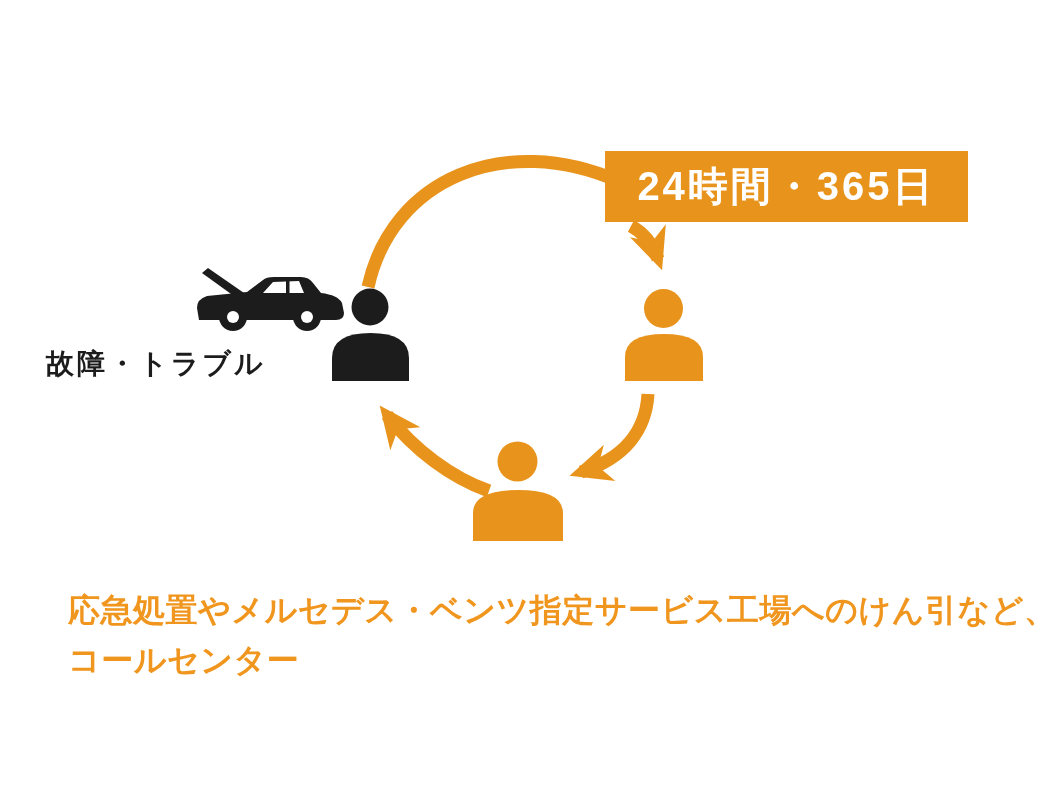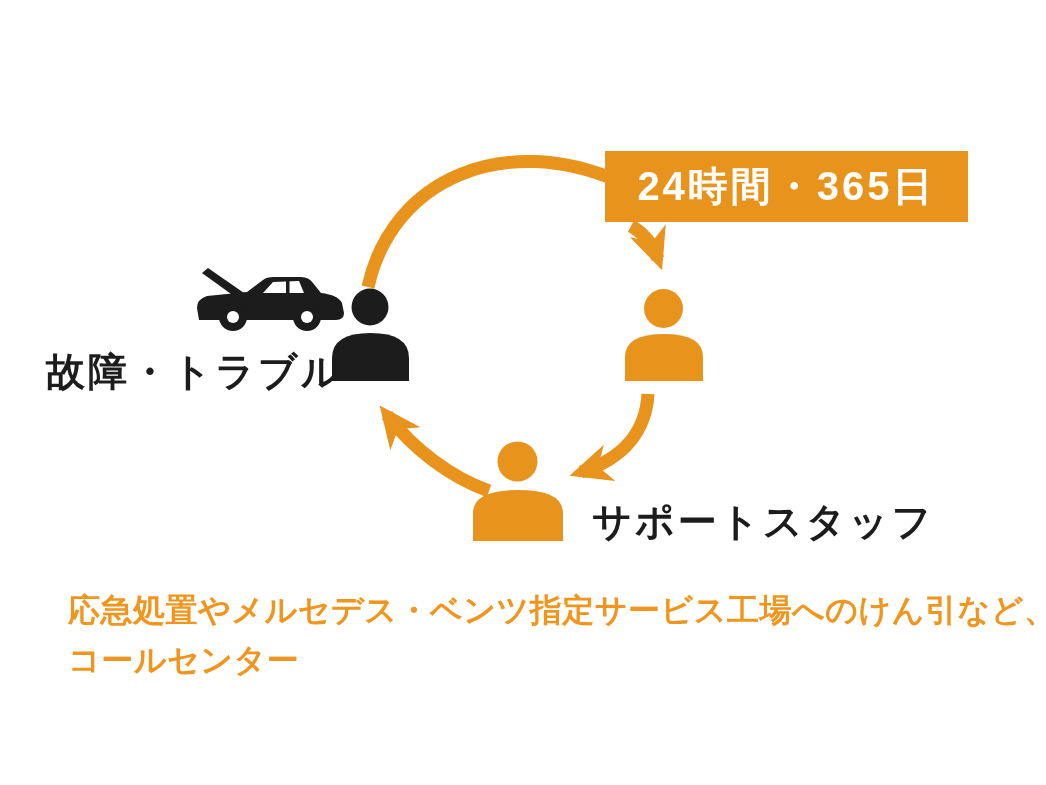--- a/index.html
+++ b/index.html
@@ -29,21 +29,21 @@
     display:flex;align-items:center;justify-content:center;text-align:right;
   }
   .banner span{
     color:var(--badge-text);
     font-size:40px;font-weight:700;letter-spacing:3px;
     white-space:nowrap;
   }
   .node-label{
     position:absolute;
     color:var(--black);
-    font-size:39px;font-weight:600;letter-spacing:3px;
+    font-size:28px;font-weight:600;letter-spacing:3px;
     white-space:nowrap;
   }
   .label-trouble{left:46px;top:345px;}
   .label-callcenter{left:734px;top:345px;}
   .label-support{left:592px;top:495px;}
   .caption{
     position:absolute;left:34px;top:585px;width:1000px;
     color:var(--caption-orange);
     font-size:32px;font-weight:700;line-height:50px;
     letter-spacing:0.5px;
@@ -100,20 +100,19 @@
       <circle cx="517.5" cy="461.5" r="20" class="person-orange"></circle>
       <path class="person-orange" d="M 473 541 L 473 513 Q 473 490 518 490 Q 563 490 563 513 L 563 541 Z"></path>
     </g>
   </svg>
 
   <div class="banner">
     <span>24時間・365日</span>
   </div>
 
   <div class="node-label label-trouble">故障・トラブル</div>
-  <div class="node-label label-support">サポートスタッフ</div>
 
   <div class="caption">
     <div>応急処置やメルセデス・ベンツ指定サービス工場へのけん引など、</div>
     <div>コールセンター</div>
   </div>
 
 </div>
 
 </body></html>

